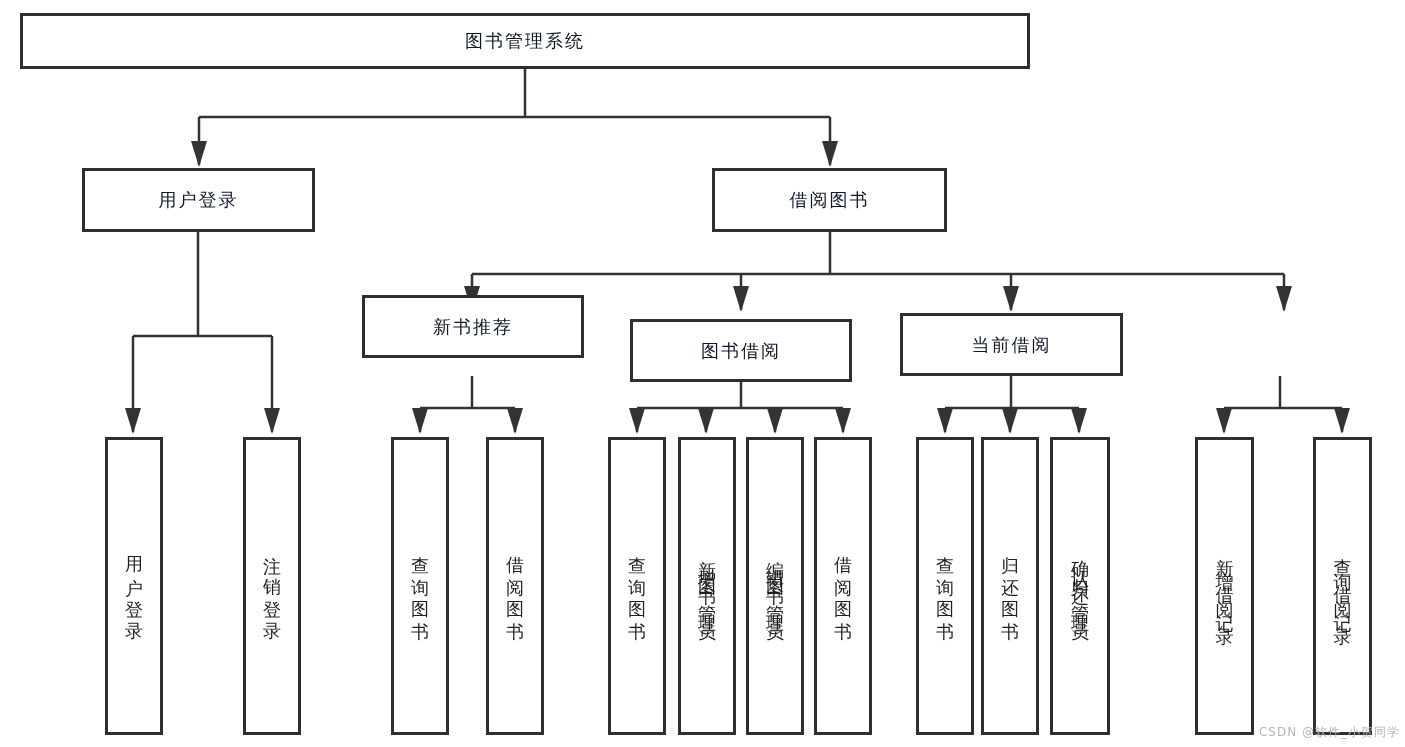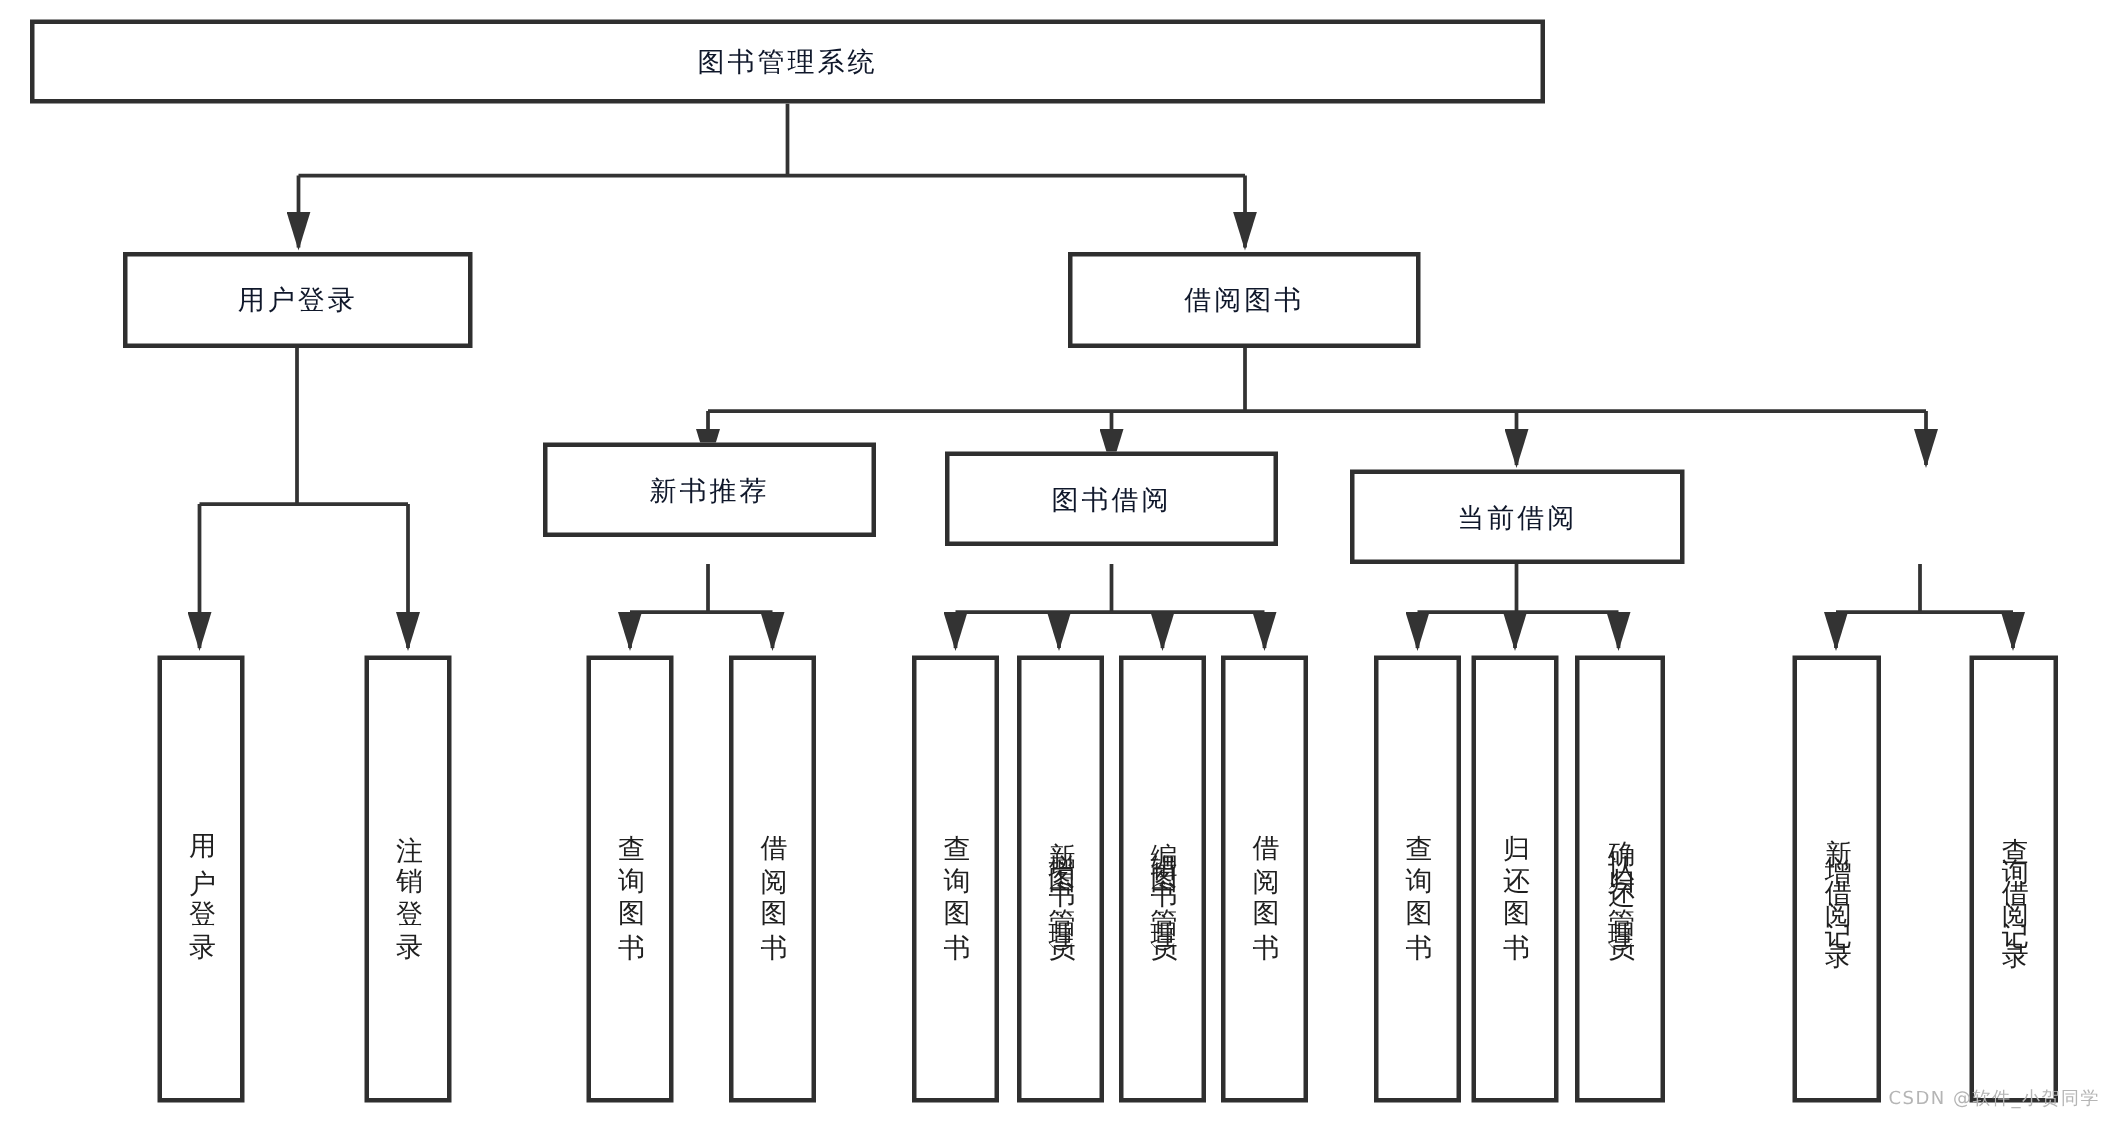--- a/index.html
+++ b/index.html
@@ -106,21 +106,21 @@
   <div class="hbox" style="left:82px;top:168px;width:233px;height:64px">
     <span>用户登录</span>
   </div>
   <div class="hbox" style="left:712px;top:168px;width:235px;height:64px">
     <span>借阅图书</span>
   </div>
 
   <div class="hbox" style="left:362px;top:295px;width:222px;height:63px">
     <span>新书推荐</span>
   </div>
-  <div class="hbox" style="left:630px;top:301px;width:222px;height:63px">
+  <div class="hbox" style="left:630px;top:319px;width:222px;height:63px">
     <span>图书借阅</span>
   </div>
   <div class="hbox" style="left:900px;top:313px;width:223px;height:63px">
     <span>当前借阅</span>
   </div>
 
   <div class="vbox" style="left:105px">
     <span class="vlabel ls4">用户登录</span>
   </div>
   <div class="vbox" style="left:243px">

